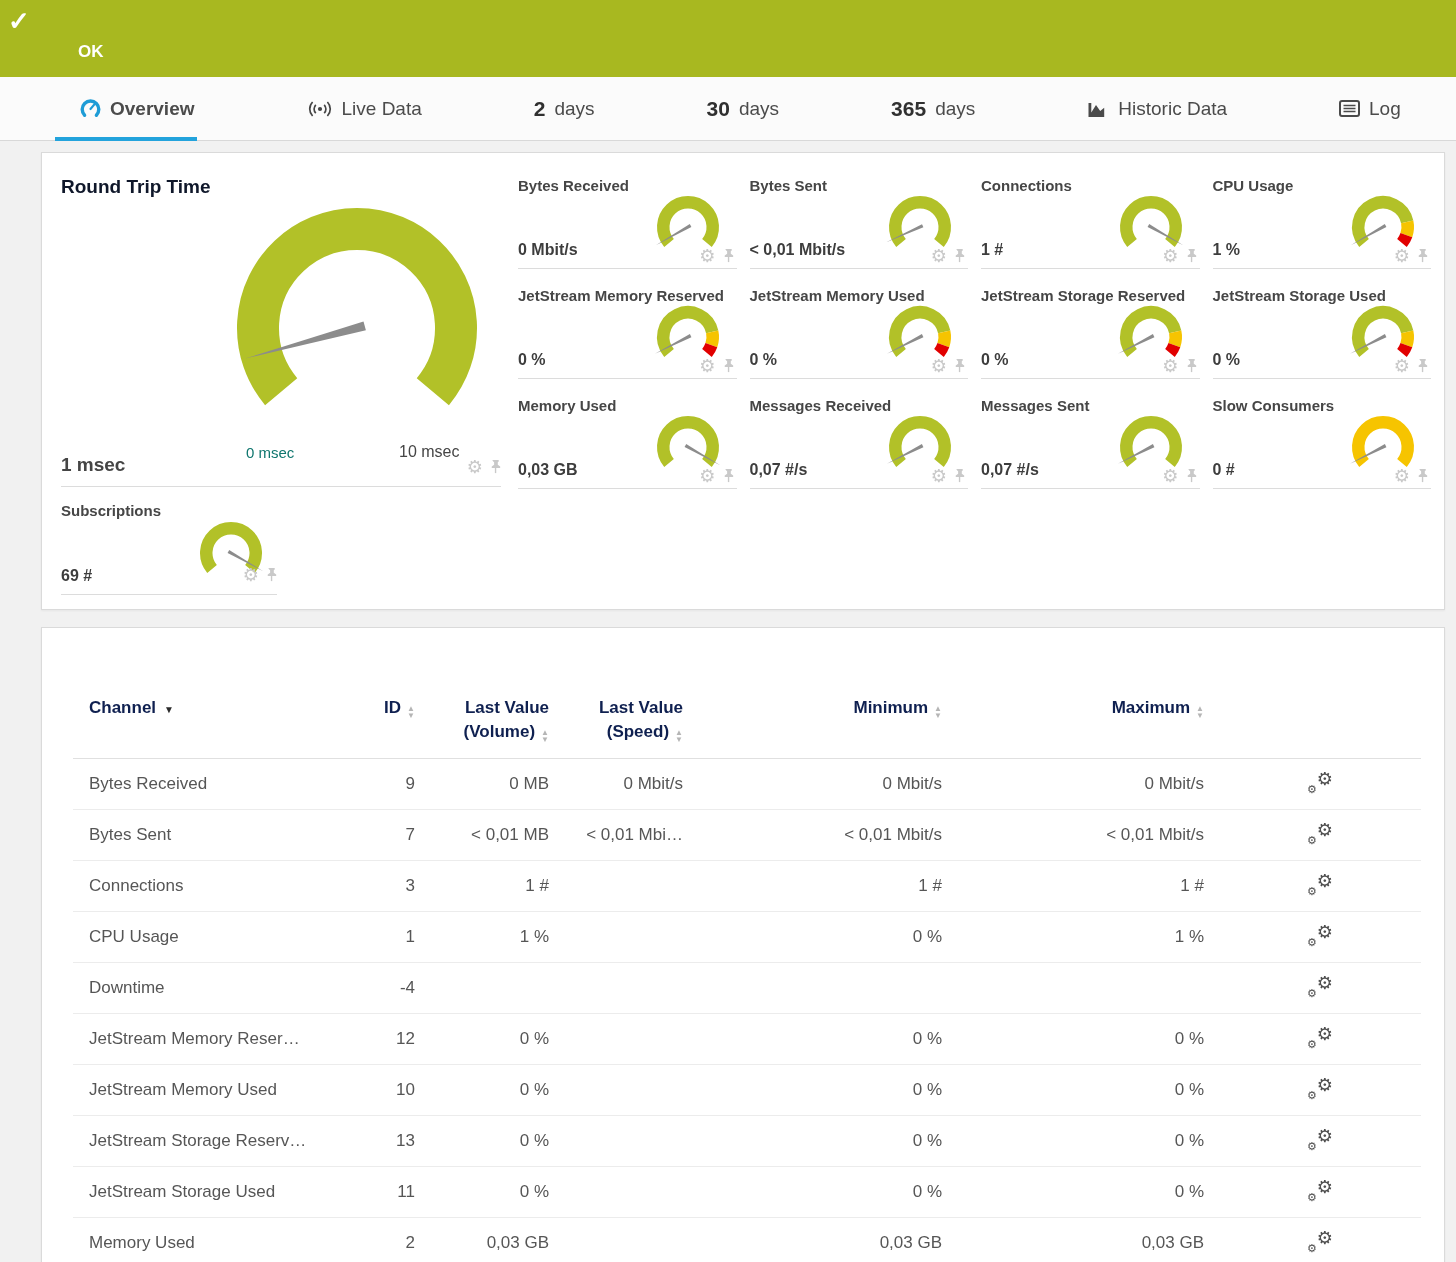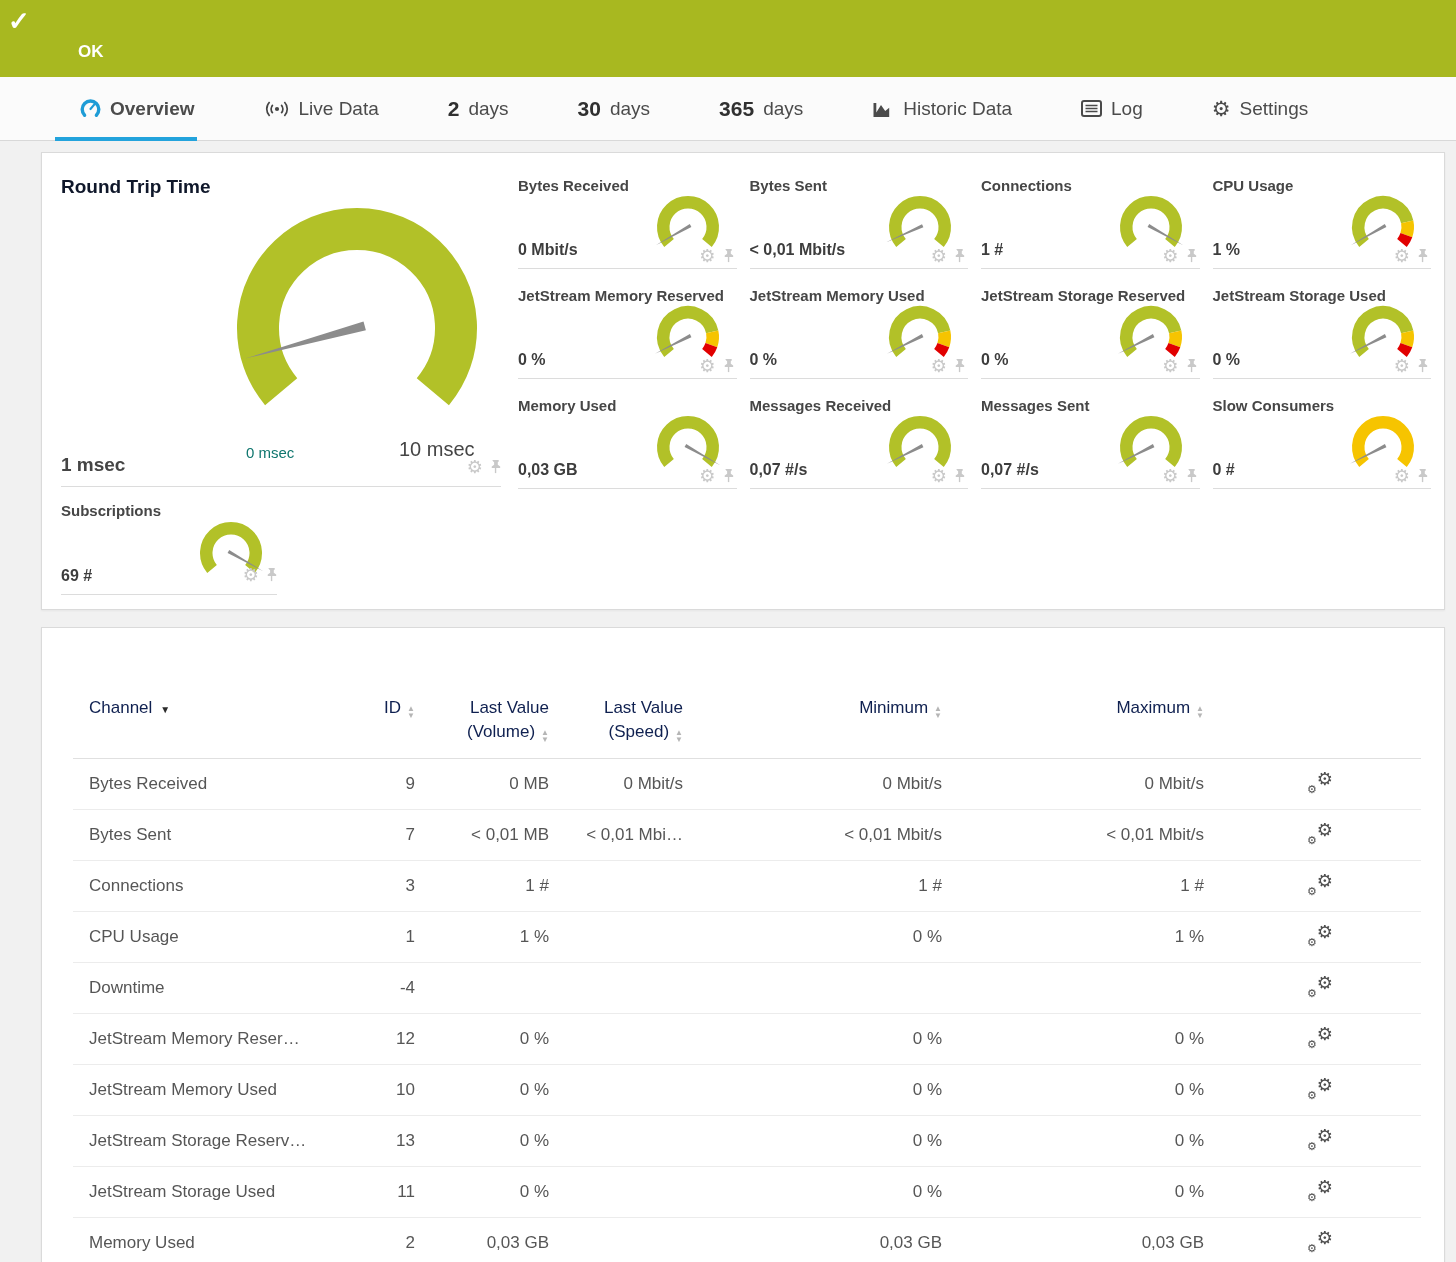--- a/index.html
+++ b/index.html
@@ -14,58 +14,58 @@
   .title-row{position:absolute;left:40px;top:2px;display:flex;align-items:baseline;white-space:nowrap}
   .kind{font-style:italic;font-size:27px;font-weight:400;margin-right:12px}
   .sensor-title{font-size:27px;font-weight:700}
   .flag{font-size:15px;margin-left:4px;position:relative;top:-11px}
   .stars{font-size:19px;letter-spacing:3px;margin-left:22px;position:relative;top:-6px;cursor:pointer}
   .status-ok{position:absolute;left:78px;top:42px;font-size:17px;font-weight:700}
   
   .tabbar{
     position:absolute;left:0;top:77px;width:1456px;height:64px;background:#fbfbfb;
     border-bottom:1px solid #d8d8d8;display:flex;align-items:center;
-    padding-left:80px;box-sizing:border-box;gap:69px;
+    padding-left:80px;box-sizing:border-box;gap:112px;
   }
   .tab{display:flex;align-items:center;gap:9px;font-size:19px;color:#3f3f3f;
        height:100%;position:relative;cursor:pointer;white-space:nowrap}
   .tab .num{font-weight:700;font-size:21px;color:#303030}
   .tab .word{color:#4b4b4b}
   .tab.active{font-weight:700;color:#2b2b2b}
   .tab.active::after{content:"";position:absolute;left:-25px;right:-2px;bottom:-1px;height:4px;background:#23a3dc}
   .tab .ticon{display:inline-flex;align-items:center}
   .tab .gearglyph{font-size:21px;color:#4a4a4a;font-weight:400}
   
   .panel{position:absolute;left:41px;width:1404px;background:#fff;border:1px solid #dadada;
          box-sizing:border-box;box-shadow:0 1px 2px rgba(0,0,0,.05)}
   #gauges-panel{top:152px;height:458px}
   #table-panel{top:627px;height:690px}
   
   .rtt{position:absolute;left:19px;top:23px;width:440px;height:310px;border-bottom:1px solid #dcdcdc}
   .rtt-title{font-size:19px;font-weight:700;color:#0f172a}
   .rtt-gauge{position:absolute;left:166px;top:26px;width:260px;height:250px}
   .rtt-value{position:absolute;left:0;bottom:10px;font-size:19px;font-weight:700;color:#454545}
   .rtt-min{position:absolute;left:185px;bottom:25px;font-size:15px;color:#0f766e}
-  .rtt-max{position:absolute;left:338px;bottom:25px;font-size:20px;color:#454545}
+  .rtt-max{position:absolute;left:338px;bottom:25px;font-size:16px;color:#454545}
   .card-icons{position:absolute;right:0;bottom:12px;display:flex;gap:7px;align-items:center;color:#c9c9c9;z-index:3}
   .card-icons .gear{font-size:18px;line-height:14px;cursor:pointer}
   .card-icons .pin{cursor:pointer;display:inline-flex}
   
   .tiles-grid{position:absolute;left:476px;top:23px;width:913px;
       display:grid;grid-template-columns:repeat(4,1fr);grid-auto-rows:93px;row-gap:17px;column-gap:13px}
   .tile{position:relative;border-bottom:1px solid #dcdcdc}
   .tile-title{font-size:15px;font-weight:700;color:#464646;padding-top:1px;white-space:nowrap}
   .tile-gauge{position:absolute;left:130px;top:15px;width:80px;height:70px}
   .tile-value{position:absolute;left:0;bottom:9px;font-size:16px;font-weight:700;color:#3d3d3d;white-space:nowrap}
   .tile .card-icons{bottom:5px;right:3px}
   .sub-tile{position:absolute;left:19px;top:348px;width:216px;height:93px;border-bottom:1px solid #dcdcdc}
   .sub-tile .tile-gauge{top:16px}
   
   .channel-table{position:absolute;left:31px;top:60px;width:1348px;border-collapse:collapse;table-layout:fixed}
-  .channel-table th{font-size:17px;color:#0f2050;font-weight:400;text-align:right;
+  .channel-table th{font-size:17px;color:#0f2050;font-weight:700;text-align:right;
       vertical-align:top;padding:8px 0 0 0;height:62px;line-height:24px;cursor:pointer;white-space:nowrap}
   .channel-table th.ch{text-align:left;padding-left:16px}
   .channel-table thead tr{border-bottom:1px solid #e0e0e0}
   .channel-table td{font-size:17px;color:#565656;text-align:right;height:50px;padding:0;white-space:nowrap}
   .channel-table td.ch{text-align:left;padding-left:16px}
   .channel-table tbody tr{border-bottom:1px solid #ececec}
   .sort{display:inline-flex;flex-direction:column;font-size:8px;line-height:7px;
         color:#b5b5b5;margin-left:6px;vertical-align:2px}
   .sort-active{font-size:10px;color:#2b2b2b;margin-left:8px}
   .gears{position:relative;display:inline-block;width:26px;height:22px;color:#4f4f4f;cursor:pointer}

